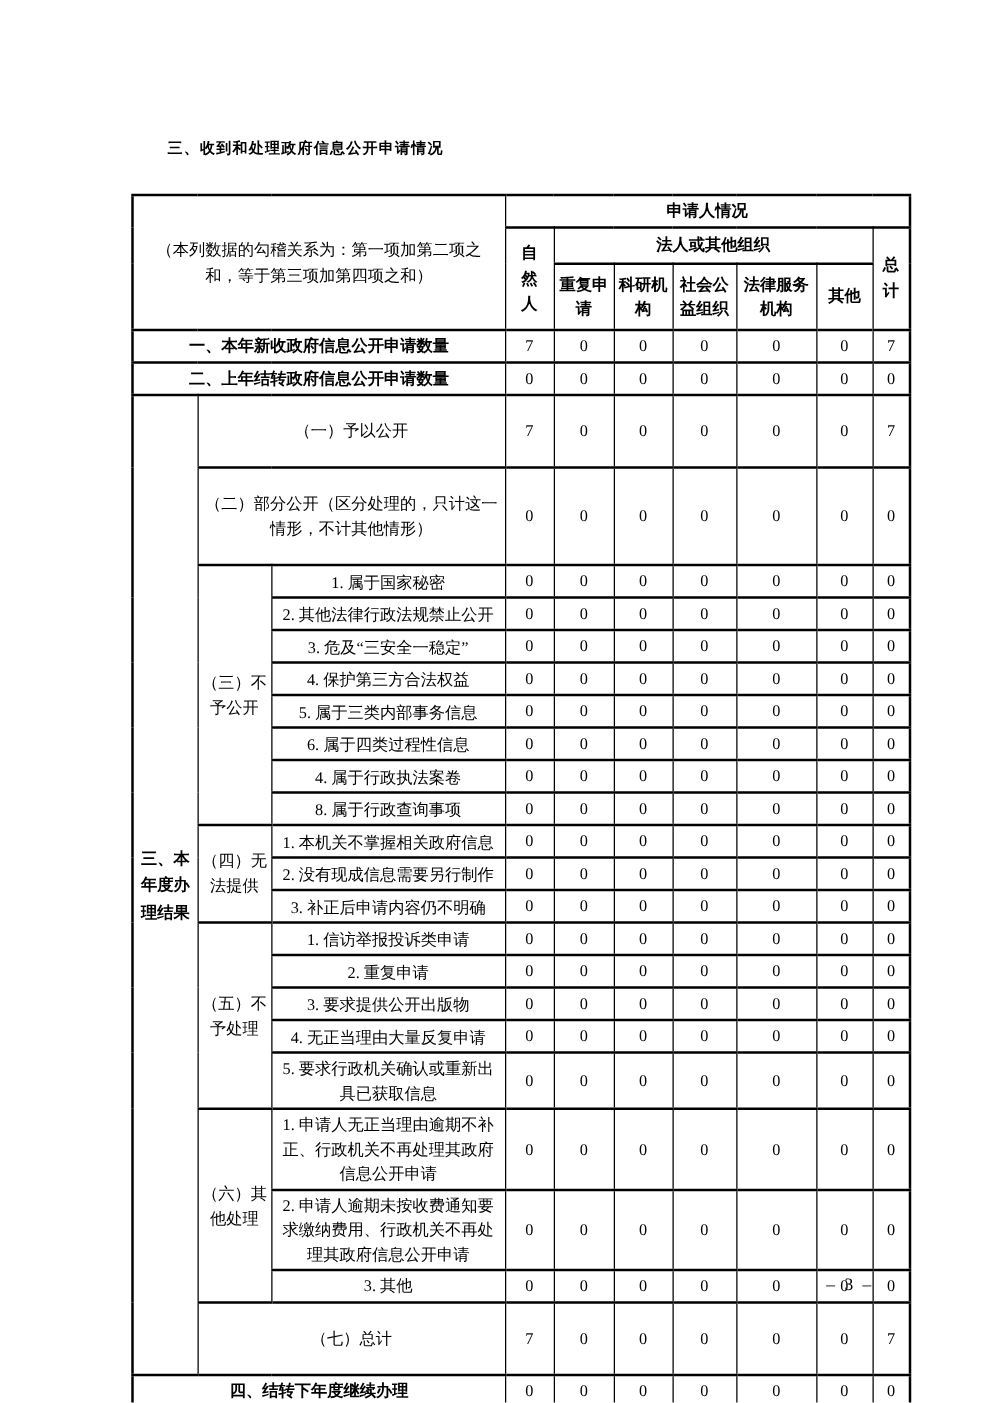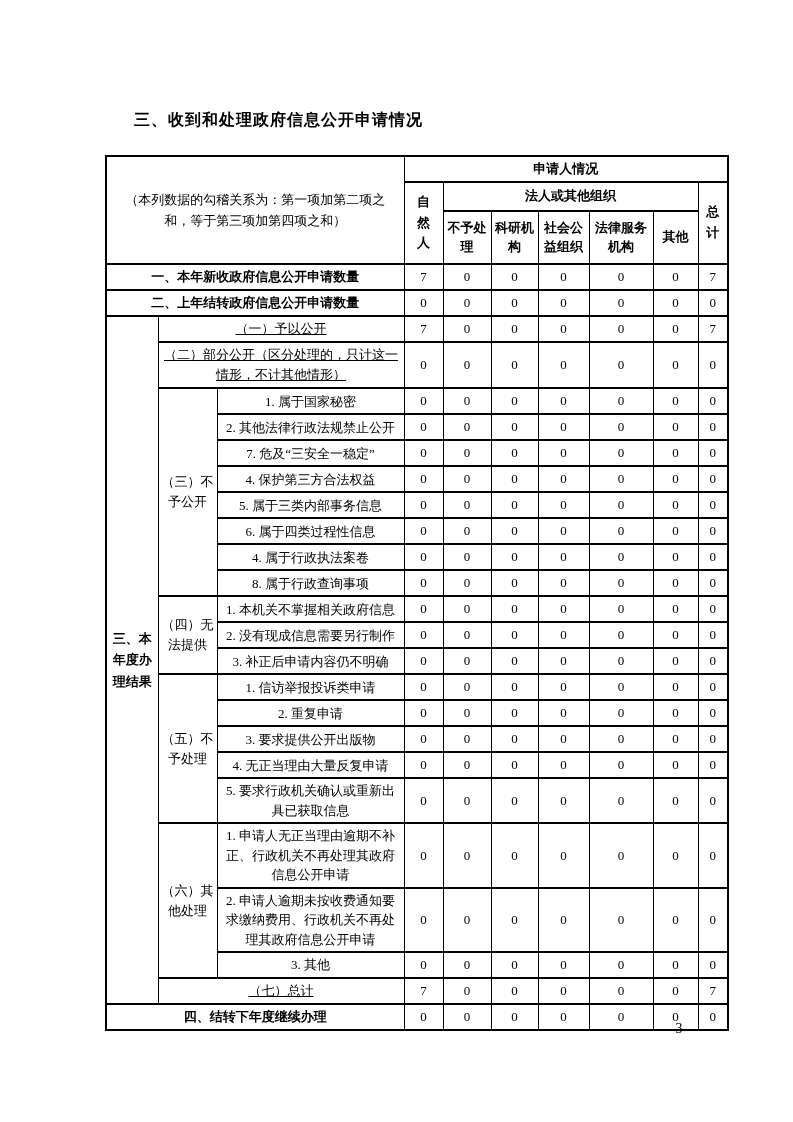--- a/index.html
+++ b/index.html
@@ -5,41 +5,41 @@
   * { margin:0; padding:0; box-sizing:border-box; }
   html,body { background:#fff; }
   body {
     width:793px; height:1122px; position:relative;
     font-family:"Liberation Serif","DejaVu Serif",serif;
     color:#000;
   }
   .page-title {
     position:absolute; left:134px; top:110px;
     font-family:"Liberation Sans","DejaVu Sans",sans-serif;
-    font-weight:bold; font-size:16px; letter-spacing:1px;
+    font-weight:bold; font-size:12px; letter-spacing:1px;
   }
   table.report {
     position:absolute; left:105px; top:155px; width:622px;
     border-collapse:collapse; table-layout:fixed;
     border:2px solid #000;
   }
   table.report td {
     border:solid #000; border-width:2px 1px;
     vertical-align:middle; text-align:center;
     font-size:13px; overflow:hidden;
   }
   tr.h20 { height:20px;font-family:Liberation Serif, serif; } tr.h26 { height:26px; } tr.h29 { height:29px; }
   tr.h39 { height:39px; } tr.h52 { height:52px; } tr.h53 { height:53px; }
   tr.h62 { height:62px; }
   td.note { font-size:12px; padding:2px 8px; line-height:1.65; }
   td.hd { font-weight:bold; font-size:12.5px; line-height:1.45; padding:2px 1px; }
   .vtext { display:inline-block; width:1em; line-height:1.6; word-break:break-all; }
   td.lbl { text-align:left; padding:2px 6px; font-size:12.5px; line-height:1.4; }
   .b { font-weight:bold; }
-  td.cat2 { text-align:left; padding:2px 5px; font-size:12px; line-height:1.55;text-decoration:underline; }
+  td.cat2 { text-align:left; padding:18px 5px; font-size:12px; line-height:1.55; }
   td.cat { text-align:center; padding:2px 0; font-size:12px; line-height:1.55; }
   td.item { text-align:left; padding:2px 5px; font-size:12px; line-height:1.5; }
   td.seclbl { font-weight:bold; font-size:13px; }
   td.seclbl .vtext3 { display:inline-block; width:3em; line-height:1.65; word-break:break-all; text-align:center; }
   td.num { font-size:13px; }
   .page-number {
     position:absolute; left:645px; top:1021px; width:70px;
     text-align:center; font-size:14px; letter-spacing:2px;
   }
 </style>
@@ -66,21 +66,21 @@
       <tr class="h26">
     <td class="note" rowspan="3" colspan="3">（本列数据的勾稽关系为：第一项加第二项之和，等于第三项加第四项之和）</td>
     <td class="hd" colspan="7">申请人情况</td>
   </tr>
   <tr class="h29">
     <td class="hd" rowspan="2"><span class="vtext">自然人</span></td>
     <td class="hd" colspan="5">法人或其他组织</td>
     <td class="hd" rowspan="2"><span class="vtext">总计</span></td>
   </tr>
   <tr class="h53">
-    <td class="hd">不予处理</td>
+    <td class="hd">重复申请</td>
     <td class="hd">科研机构</td>
     <td class="hd">社会公益组织</td>
     <td class="hd">法律服务机构</td>
     <td class="hd">其他</td>
   </tr>
 
   <tr class="h26">
     <td class="lbl b" colspan="3">一、本年新收政府信息公开申请数量</td>
   <td class="num">7</td>
         <td class="num">0</td>
@@ -139,21 +139,21 @@
     <td class="item">2. 其他法律行政法规禁止公开</td>
   <td class="num">0</td>
         <td class="num">0</td>
         <td class="num">0</td>
         <td class="num">0</td>
         <td class="num">0</td>
         <td class="num">0</td>
         <td class="num">0</td>
       </tr>
   <tr class="h26">
-    <td class="item">7. 危及“三安全一稳定”</td>
+    <td class="item">3. 危及“三安全一稳定”</td>
   <td class="num">0</td>
         <td class="num">0</td>
         <td class="num">0</td>
         <td class="num">0</td>
         <td class="num">0</td>
         <td class="num">0</td>
         <td class="num">0</td>
       </tr>
   <tr class="h26">
     <td class="item">4. 保护第三方合法权益</td>

